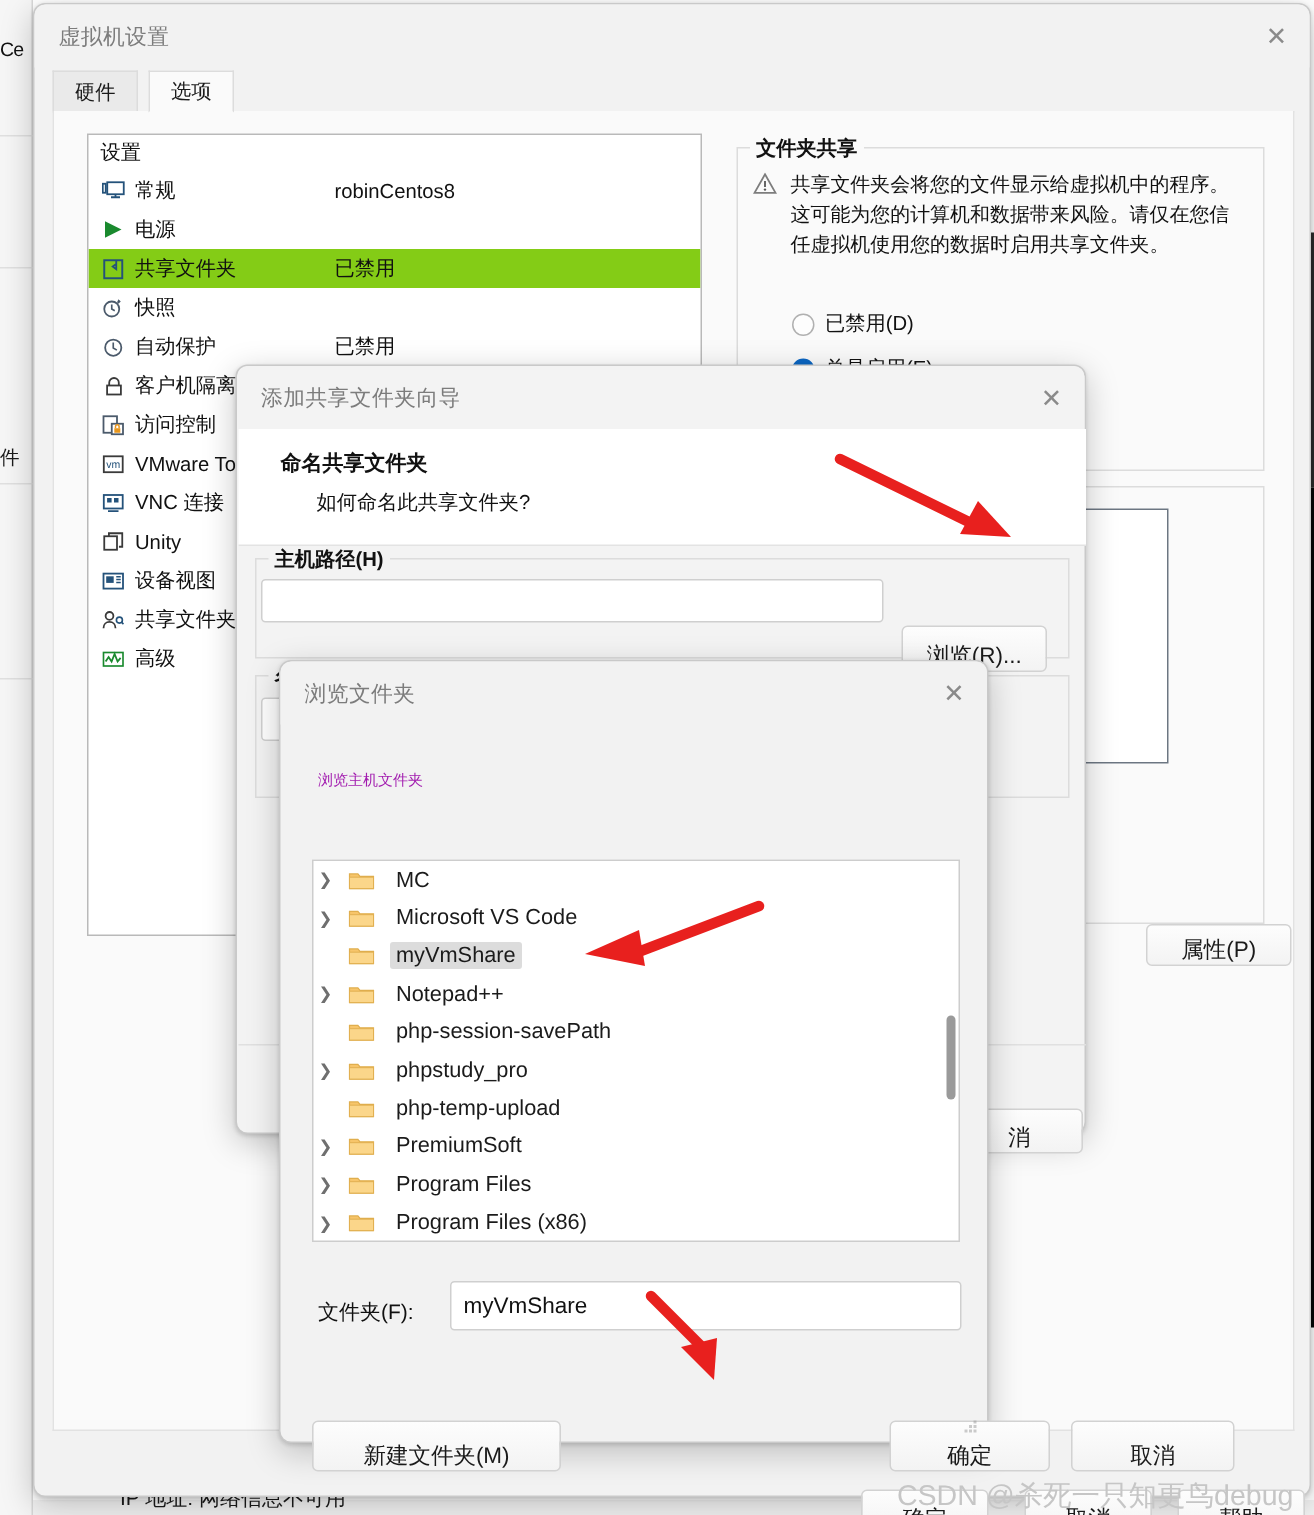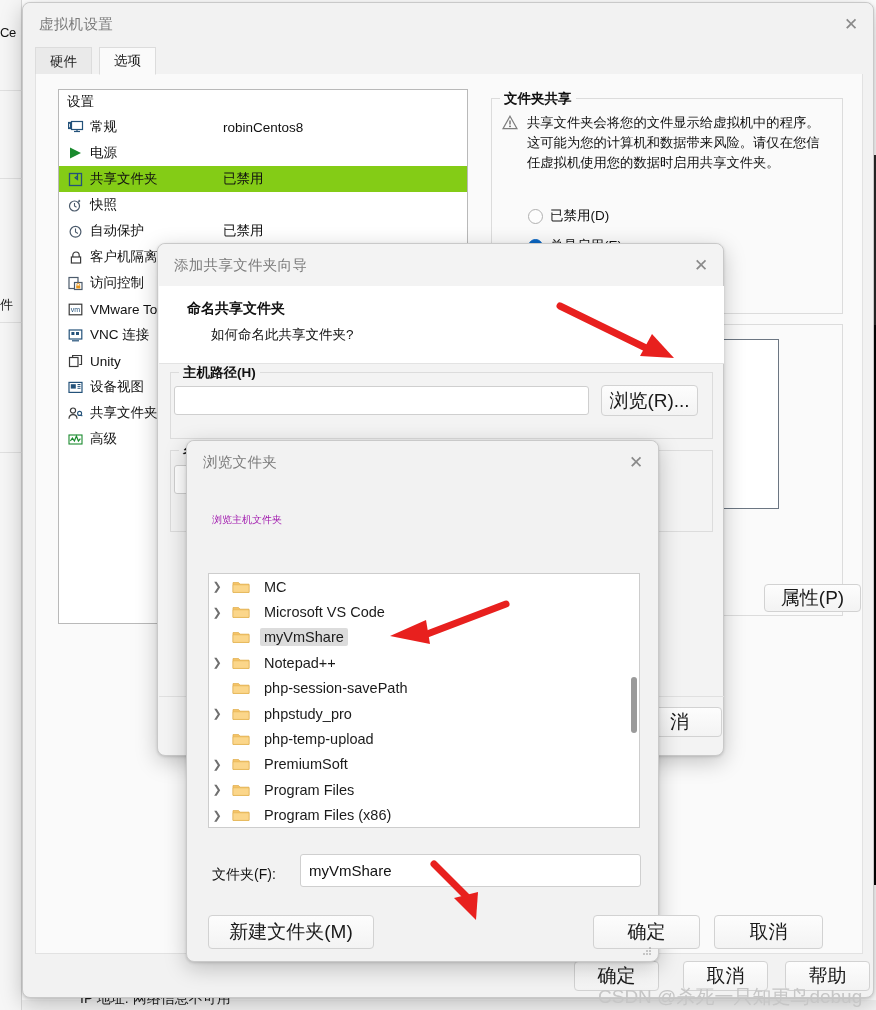--- a/index.html
+++ b/index.html
@@ -135,24 +135,24 @@
   .radio.on::after { content:""; width:5px; height:5px; border-radius:50%; background:#fff; }
 
   
   #folders-group { left: 455px; top: 250px; width: 352px; height: 292px; }
   .fl-list {
     position:absolute; left: 12px; top: 14px; width: 275px; height: 170px;
     background:#fff; border:1px solid #6c7682;
   }
   .fl-list .divider { position:absolute; left:148px; top:0; width:1px; height:24px; background:#cdcdcd; }
   .btn {
-    display:flex; align-items:center; justify-content:center;
+    display:flex; align-items:flex-end; justify-content:center;
     background: linear-gradient(#fdfdfd,#f3f3f3);
     border: 1px solid #d2d2d2; border-radius: 4px;
-    font-size: 19px; color: #1a1a1a;
+    font-size: 15px; color: #1a1a1a; margin-top: 32px;
   }
   #prop-btn { position:absolute; left:728px; top:510px; width:97px; height:28px; }
 
   
   .root-btn { position:absolute; height:30px; width:85px; }
   #root-ok { left:551px; top:958px; }
   #root-cancel { left:660px; top:958px; }
   #root-help { left:762px; top:958px; }
 
   

